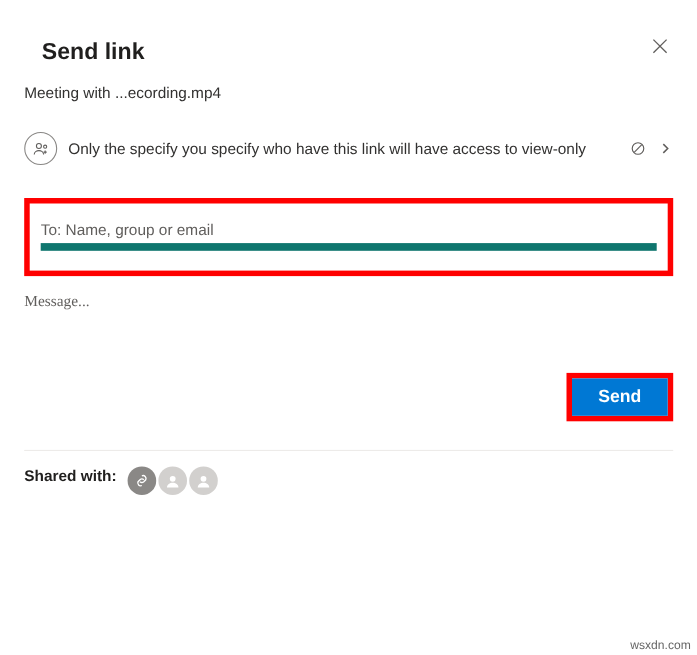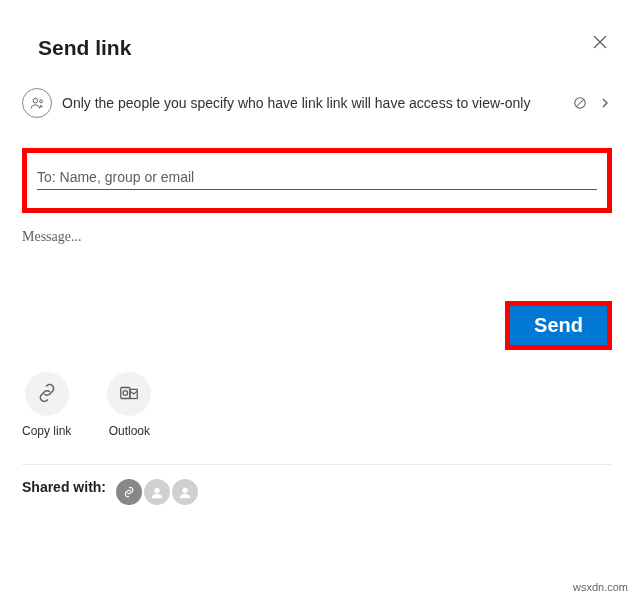--- a/index.html
+++ b/index.html
@@ -74,21 +74,21 @@
   }
   .chevron svg { width:10px; height:10px; }
   .highlight-box {
     border: 5px solid #ff0000;
     padding: 14px 10px 18px 10px;
     margin-top: 30px;
   }
   .to-input {
     width: 100%;
     border: none;
-    border-bottom: 1px solid #0f766e;
+    border-bottom: 7px solid #0f766e;
     font-size: 14px;
     padding: 2px 0 4px 0;
     outline: none;
     color: #323130;
   }
   .to-input::placeholder { color: #605e5c; }
   .message-input {
     width: 100%;
     border: none;
     font-size: 14px;
@@ -105,21 +105,21 @@
     justify-content: flex-end;
     margin-top: 48px;
   }
   .send-wrap {
     border: 5px solid #ff0000;
   }
   .send-btn {
     background: #0078d4;
     color: #fff;
     border: none;
-    font-size: 20px;
+    font-size: 16px;
     font-weight: 600;
     padding: 8px 24px;
     cursor: pointer;
   }
   .actions {
     display: flex;
     gap: 36px;
     margin-top: 22px;
   }
   .action {
@@ -168,41 +168,42 @@
     font-size: 11px;
     color: #666;
   }
 </style>
 </head>
 <body>
 
 <div class="panel">
   <div class="header">
     <div class="title">Send link</div>
+    <div class="subtitle">Meeting with ...ecording.mp4</div>
     <div class="close-btn">
       <span>
         <svg viewBox="0 0 14 14" stroke="currentColor" stroke-width="1.2" fill="none">
             <line x1="1" y1="1" x2="13" y2="13"></line>
             <line x1="13" y1="1" x2="1" y2="13"></line>
           </svg>
       </span>
     </div>
   </div>
 
   <div class="scope-row">
     <span class="scope-icon">
       <svg viewBox="0 0 24 24" fill="none" stroke="#605e5c" stroke-width="1.4">
         <circle cx="9" cy="8" r="3.2"></circle>
         <path d="M3 19c0-3 3-5 6-5s6 2 6 5"></path>
         <circle cx="17" cy="9" r="2"></circle>
         <line x1="17" y1="14" x2="17" y2="18"></line>
         <line x1="15" y1="16" x2="19" y2="16"></line>
       </svg>
     </span>
-    <span class="scope-text">Only the people you specify who have link link will have access to view-only</span>
+    <span class="scope-text">Only the specify you specify who have this link will have access to view-only</span>
     <span class="no-edit">
       <svg viewBox="0 0 16 16" fill="none" stroke="#605e5c" stroke-width="1.2">
         <circle cx="8" cy="8" r="6"></circle>
         <line x1="4" y1="12" x2="12" y2="4"></line>
       </svg>
     </span>
     <span class="chevron">
       <svg viewBox="0 0 10 10" fill="none" stroke="currentColor" stroke-width="1.4">
           <polyline points="3,1 7,5 3,9"></polyline>
         </svg>
@@ -214,46 +215,20 @@
   </div>
 
   <input class="message-input" type="text" placeholder="Message..." style="">
 
   <div class="send-row">
     <div class="send-wrap">
       <button class="send-btn">Send</button>
     </div>
   </div>
 
-  <div class="actions">
-    <div class="action">
-      <div class="action-circle">
-        <span>
-          <svg viewBox="0 0 24 24" fill="none" stroke="#605e5c" stroke-width="1.6">
-            <path d="M9 13a4 4 0 0 0 6 0l3-3a4 4 0 0 0-6-6l-1 1"></path>
-            <path d="M15 11a4 4 0 0 0-6 0l-3 3a4 4 0 0 0 6 6l1-1"></path>
-          </svg>
-        </span>
-      </div>
-      <span>Copy link</span>
-    </div>
-    <div class="action">
-      <div class="action-circle">
-        <span>
-          <svg viewBox="0 0 24 24" fill="none" stroke="#605e5c" stroke-width="1.4">
-            <rect x="3" y="6" width="10" height="12" rx="1"></rect>
-            <circle cx="8" cy="12" r="2.5"></circle>
-            <rect x="13" y="8" width="8" height="10"></rect>
-            <polyline points="13,10 17,13 21,10"></polyline>
-          </svg>
-        </span>
-      </div>
-      <span>Outlook</span>
-    </div>
-  </div>
 
   <hr class="divider">
 
   <div class="shared-row">
     <span class="label">Shared with:</span>
     <div class="avatar-group">
       <div class="avatar link-av">
         <svg viewBox="0 0 16 16" fill="none" stroke="#fff" stroke-width="1.4">
           <path d="M6 9a3 3 0 0 0 4 0l2-2a3 3 0 0 0-4-4"></path>
           <path d="M10 7a3 3 0 0 0-4 0l-2 2a3 3 0 0 0 4 4"></path>

